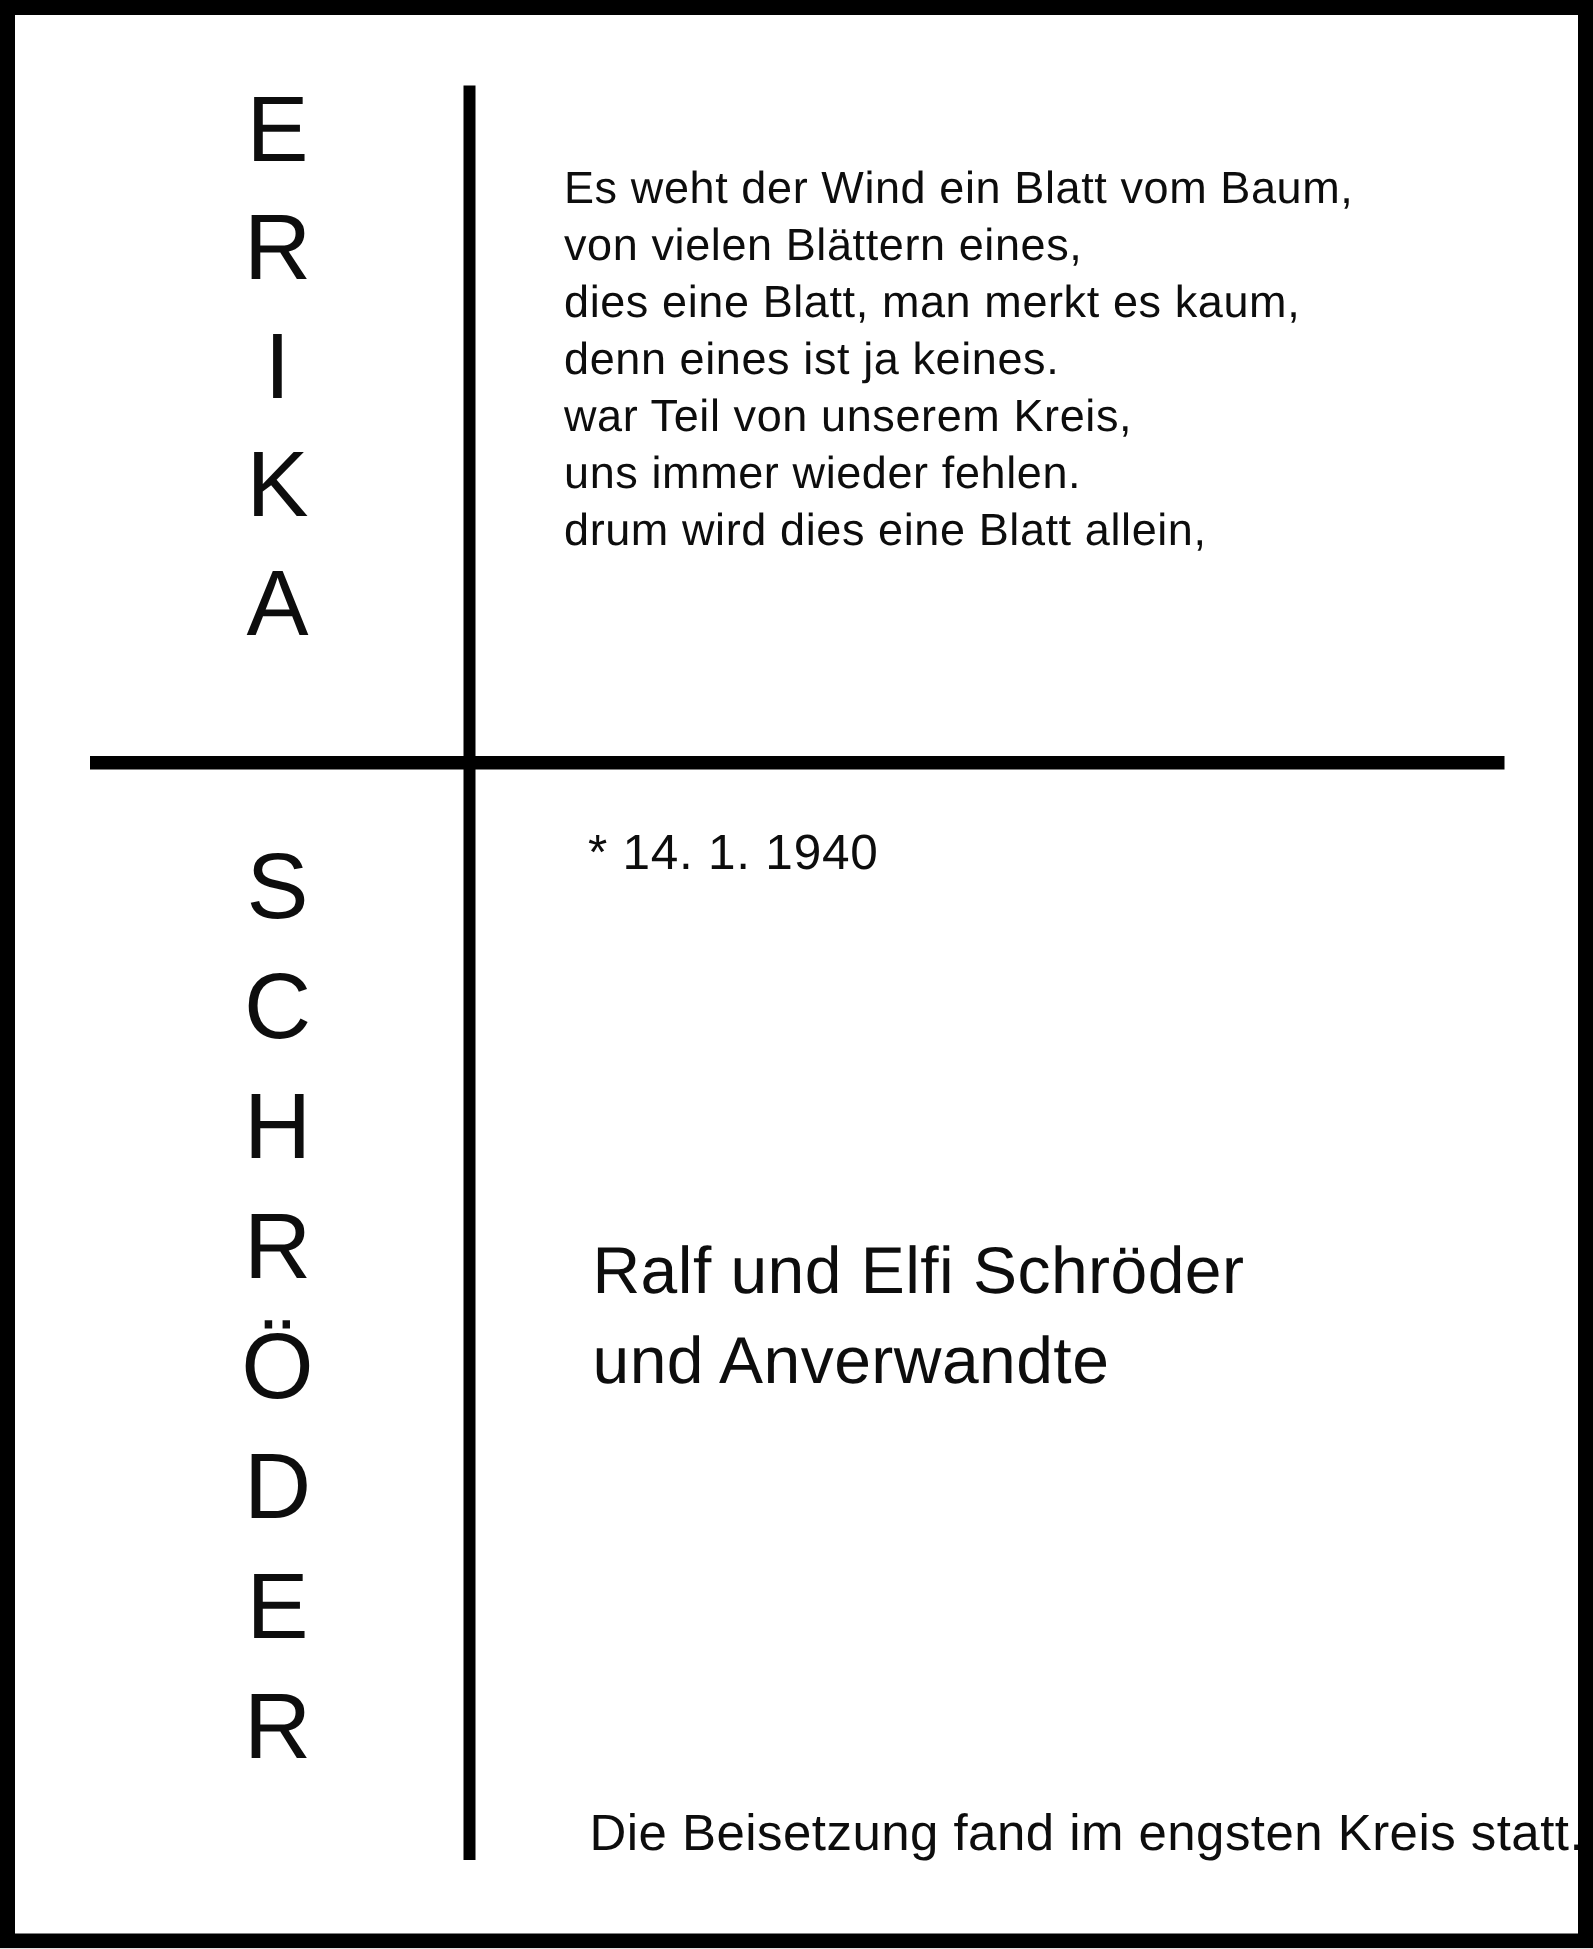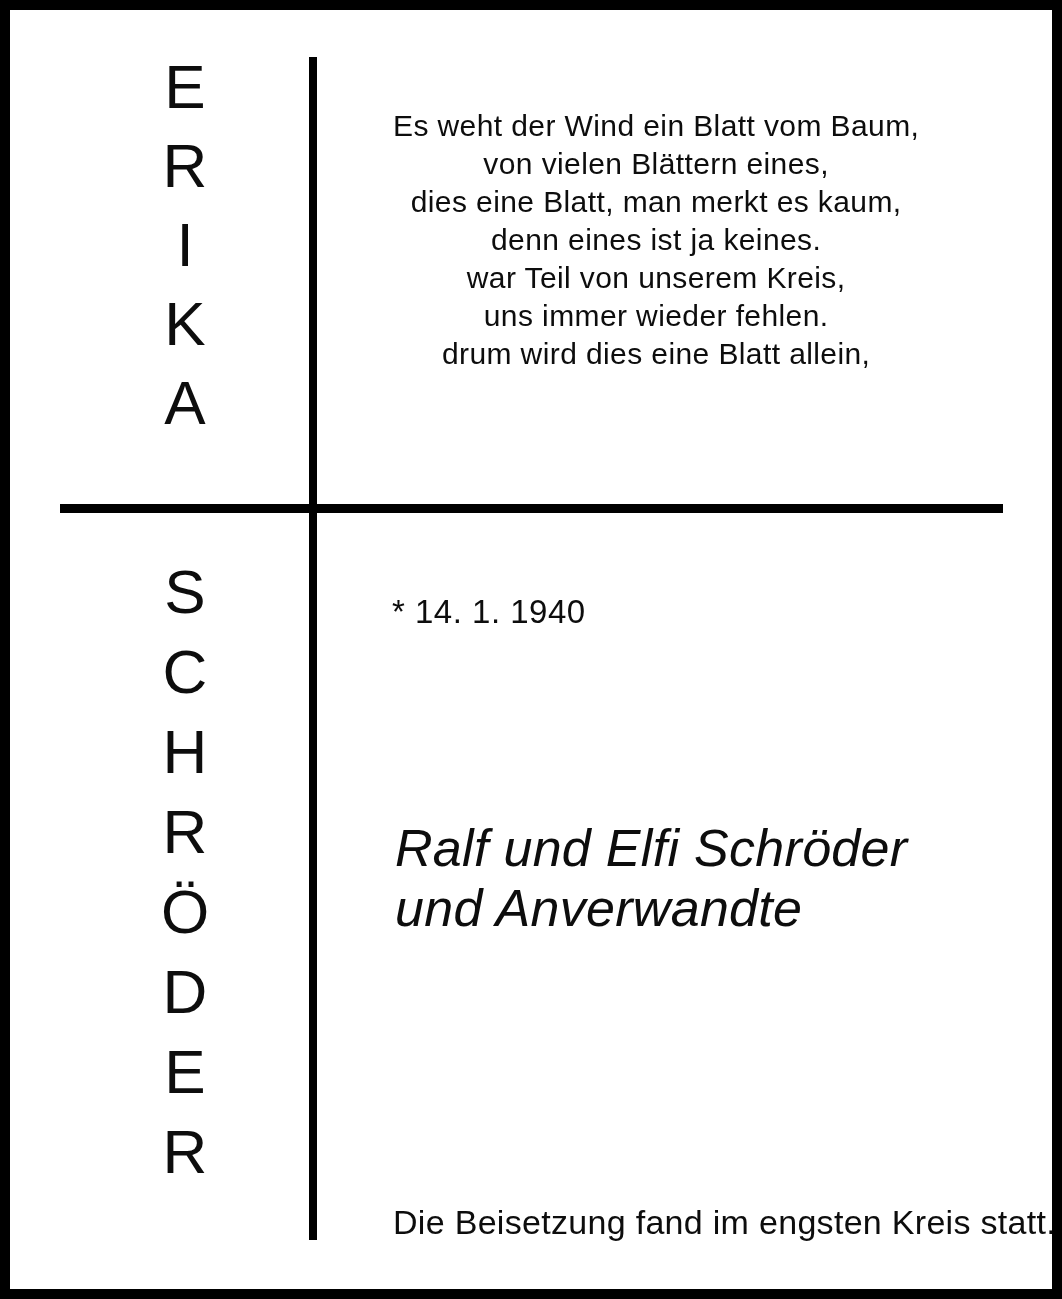--- a/index.html
+++ b/index.html
@@ -53,48 +53,45 @@
   }
   .vertical-name.last {
     top: 552px;
     line-height: 80px;
   }
   .vertical-name .letter {
     display: block;
   }
   .poem {
     position: absolute;
-    left: 393px;
+    left: 376px;
     top: 107px;
     font-size: 30px;
     line-height: 38px;
     letter-spacing: 0.4px;
     white-space: nowrap;
-    text-align: center;
   }
   .dates {
     position: absolute;
     left: 392px;
     top: 549px;
     display: flex;
     gap: 56px;
     font-size: 33px;
     letter-spacing: 0.5px;
     white-space: nowrap;
-    margin-top: 44px;
   }
   .mourners {
     position: absolute;
     left: 395px;
     top: 818px;
-    font-size: 52px;
+    font-size: 44px;
     line-height: 60px;
     letter-spacing: 0.3px;
     white-space: nowrap;
-    font-style: italic;
   }
   .footer-note {
     position: absolute;
     left: 393px;
     top: 1201px;
     font-size: 34px;
     line-height: 42px;
     letter-spacing: 0.3px;
     white-space: nowrap;
   }

